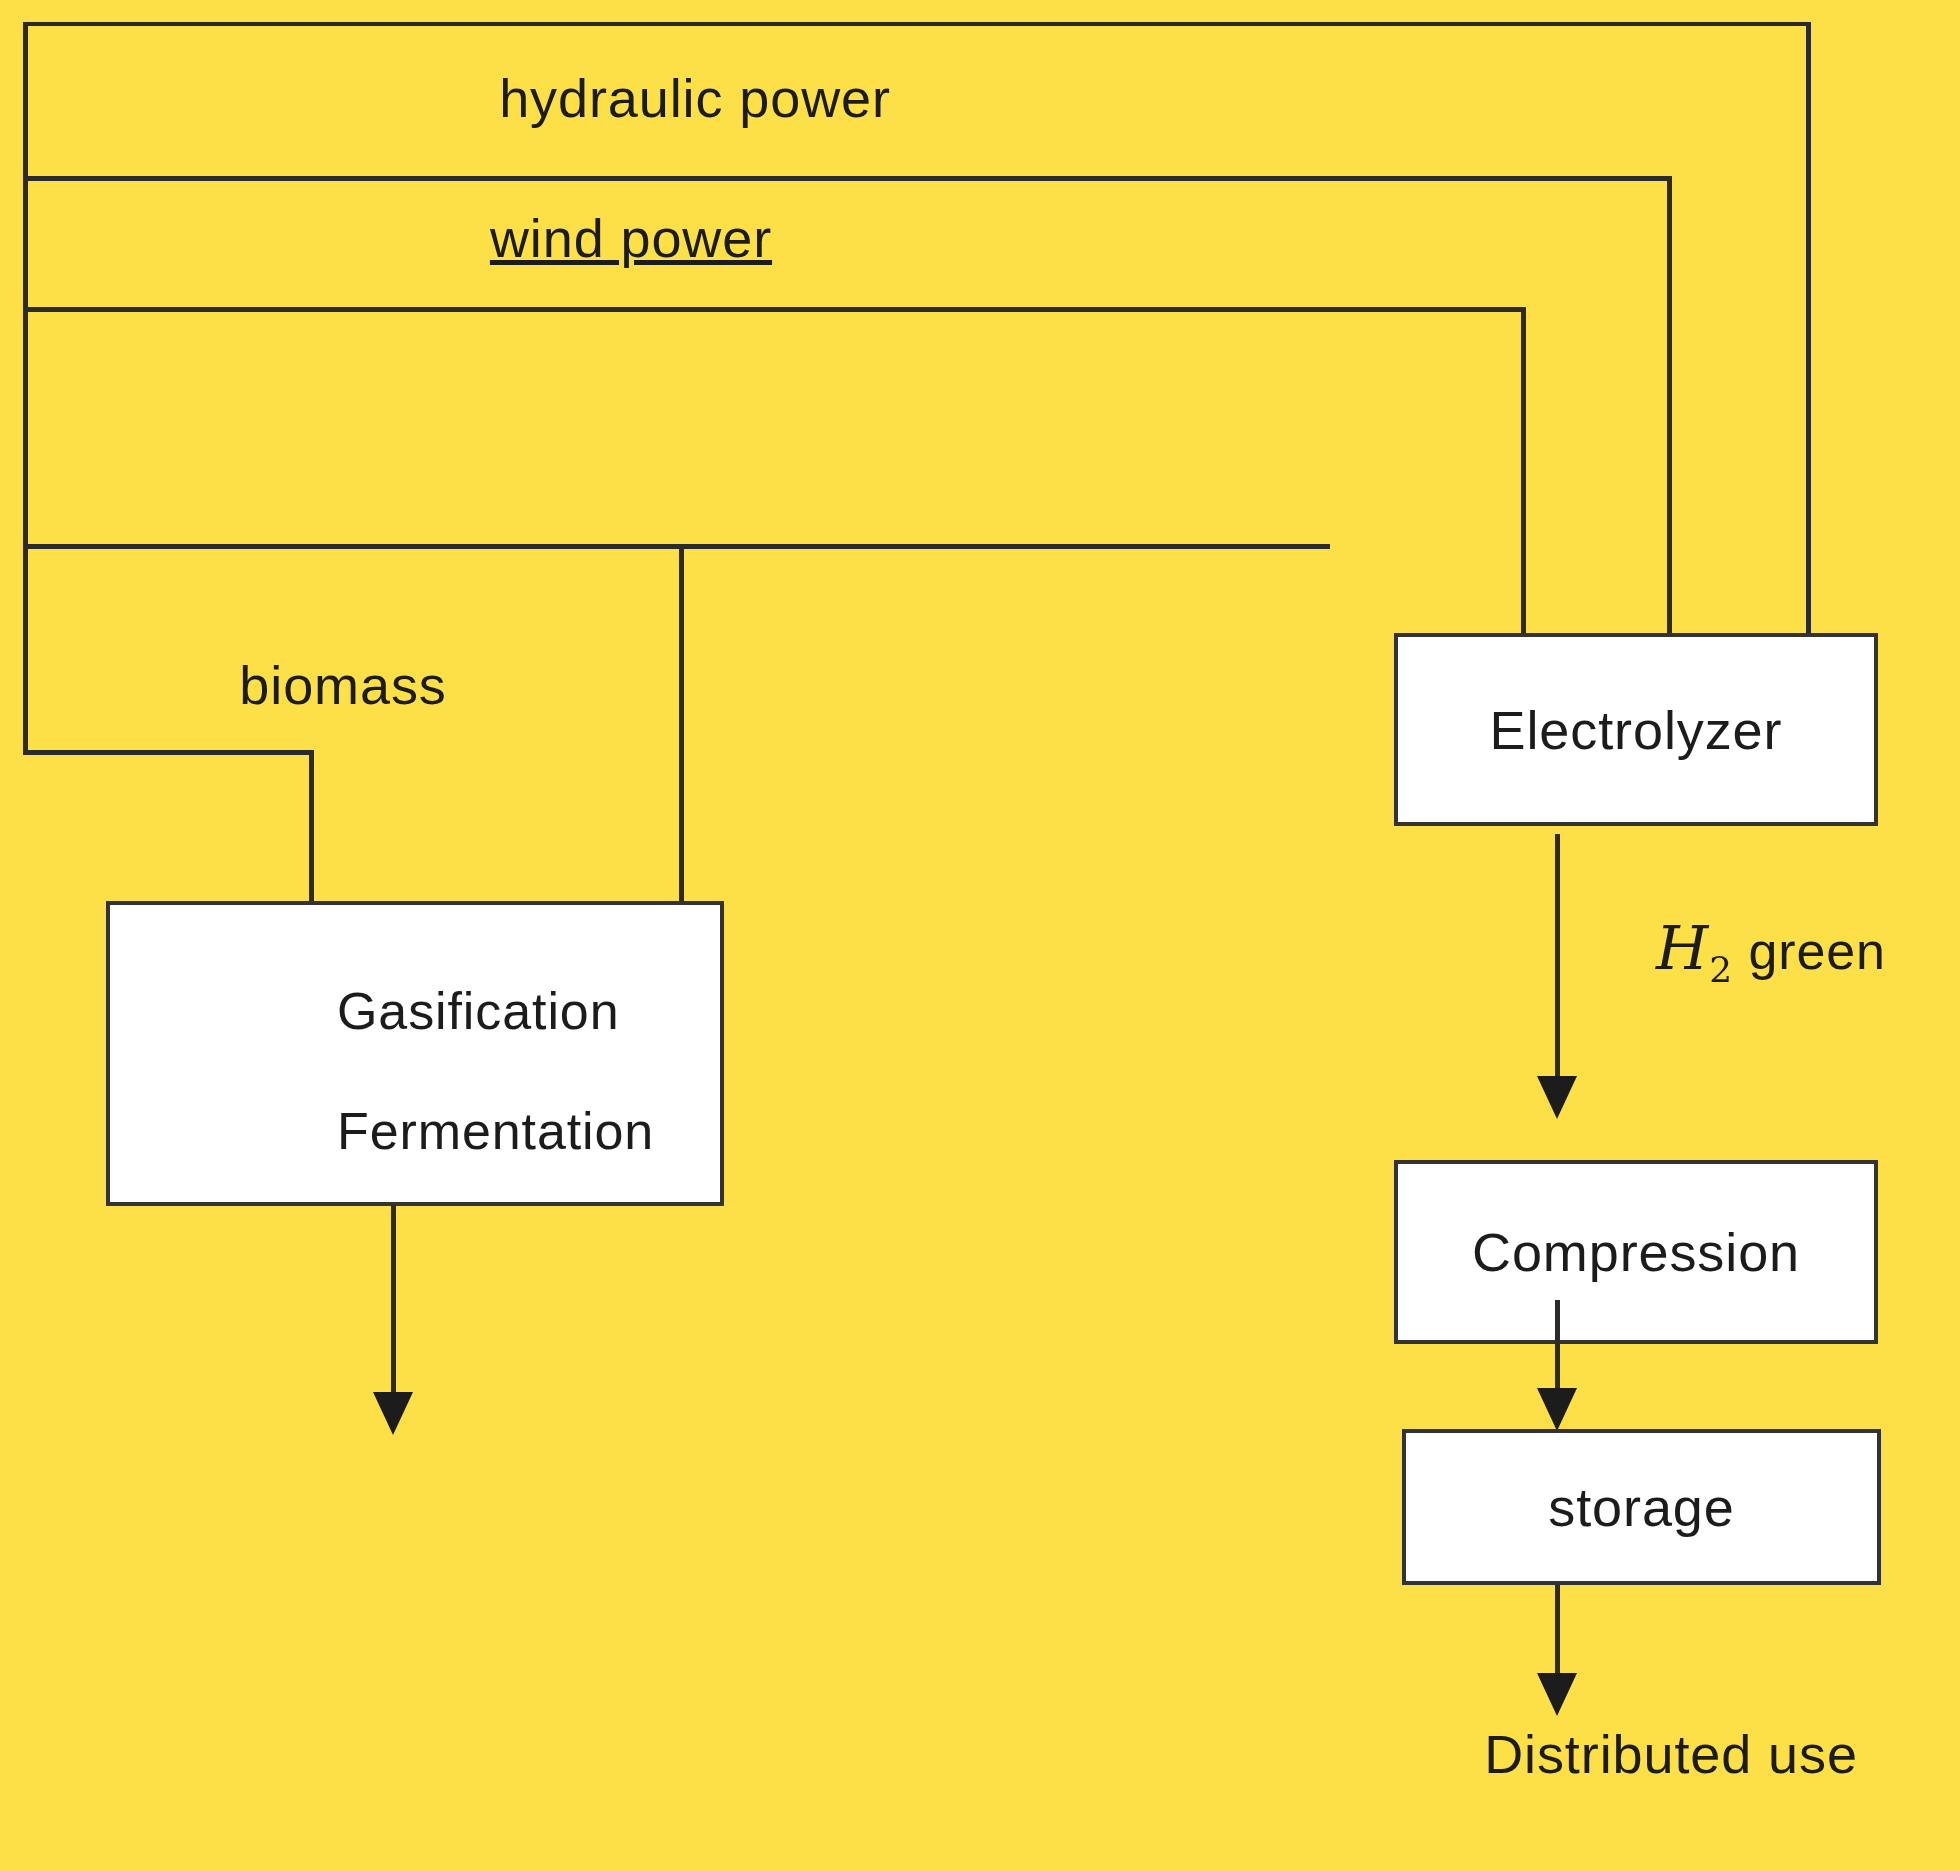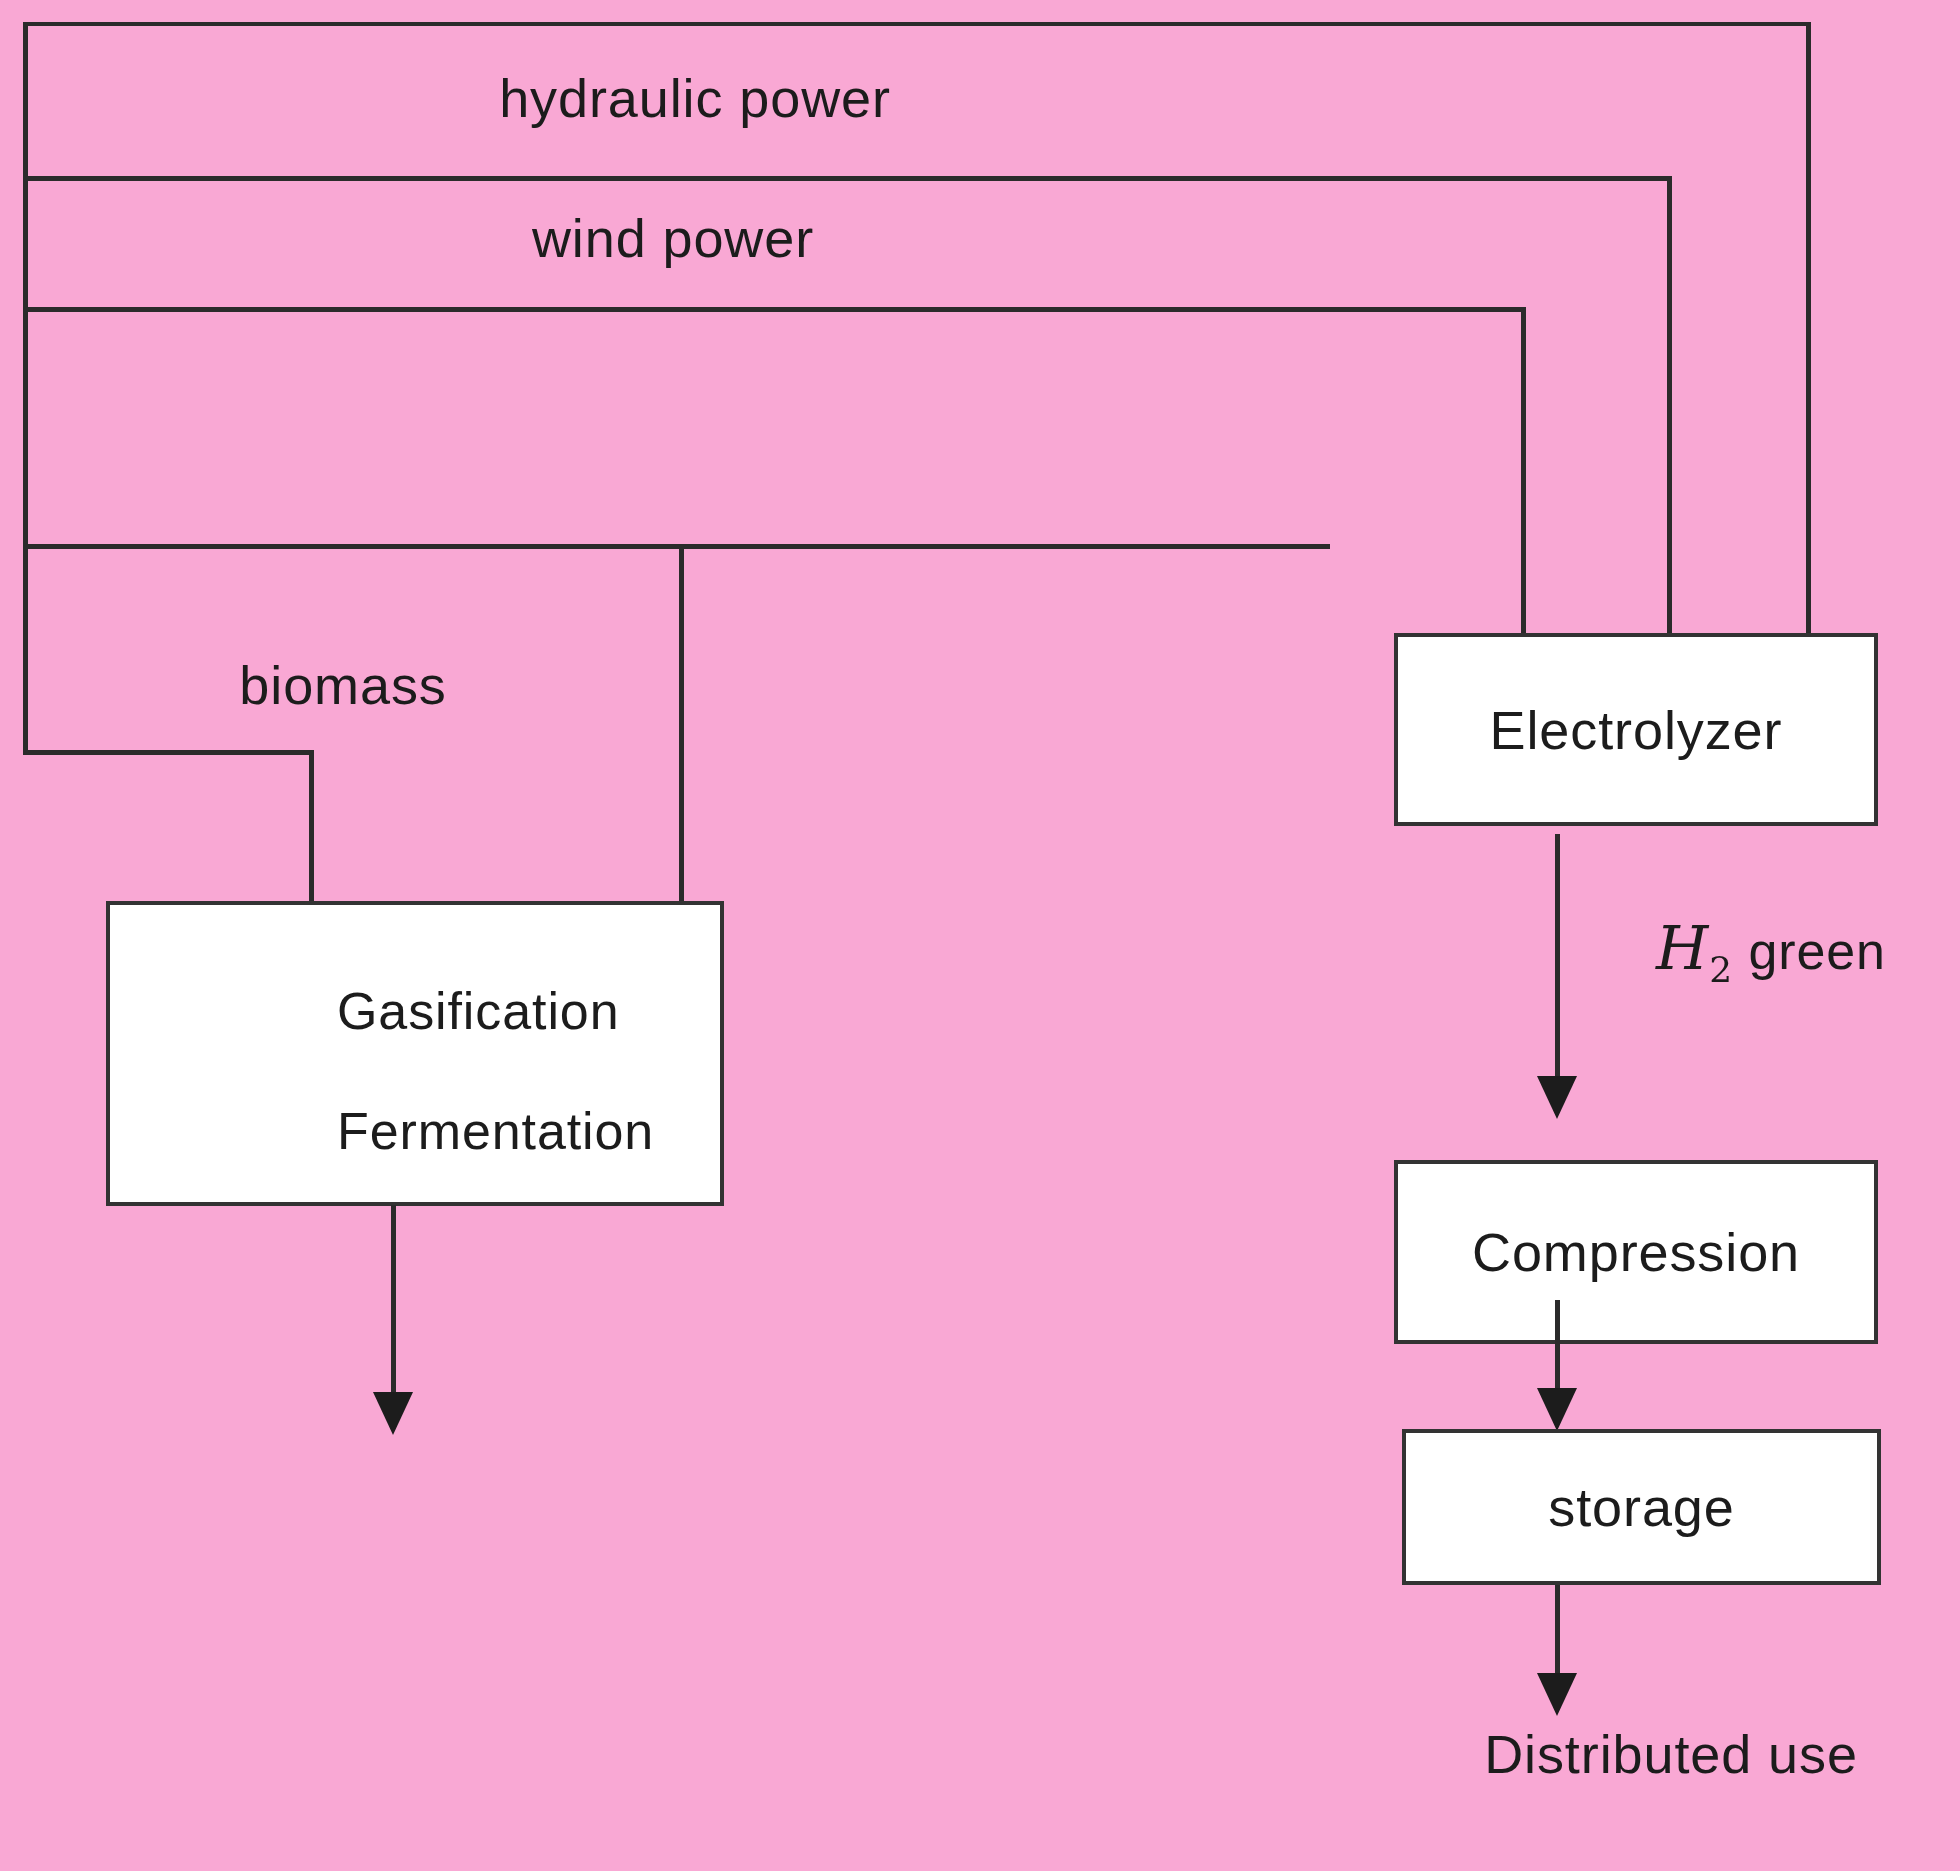--- a/index.html
+++ b/index.html
@@ -1,19 +1,19 @@
 <!DOCTYPE html>
 <html style="font-size:15px"><head>
 <meta charset="utf-8">
 <style>
   html,body{margin:0;padding:0;background:#ffffff;}
   #canvas{
     position:relative;
     width:1960px;height:1871px;
-    background:#f9a8d4;
+    background:#fde047;
     font-family:"Liberation Sans","DejaVu Sans",sans-serif;
     color:#1c1c1c;
     overflow:hidden;
   }
   .hline,.vline{position:absolute;background:#2b2b2b;}
   .hline{height:4.7px;}
   .vline{width:4.7px;}
   .label{
     position:absolute;
     transform:translate(-50%,-50%);
@@ -62,21 +62,21 @@
 <div id="canvas">
 
   <div class="vline" style="left:23.4px;top:21.5px;height:733px;"></div>
 
   <div class="hline" style="left:23.4px;top:21.5px;width:1788px;"></div>
   <div class="vline" style="left:1806px;top:21.5px;height:616px;"></div>
   <div class="label" style="left:695px;top:98px;">hydraulic power</div>
 
   <div class="hline" style="left:23.4px;top:176px;width:1648px;"></div>
   <div class="vline" style="left:1667px;top:176px;height:461px;"></div>
-  <div class="label" style="left:673px;top:238px;">wind power</div>
+  <div class="label" style="left:631px;top:238px;text-decoration:underline;">wind power</div>
 
   <div class="hline" style="left:23.4px;top:307px;width:1502px;"></div>
   <div class="vline" style="left:1521px;top:307px;height:330px;"></div>
 
   <div class="hline" style="left:23.4px;top:544px;width:1307px;"></div>
   <div class="vline" style="left:679px;top:544px;height:360px;"></div>
 
   <div class="label" style="left:343px;top:685px;">biomass</div>
   <div class="hline" style="left:23.4px;top:750px;width:290px;"></div>
   <div class="vline" style="left:309px;top:750px;height:155px;"></div>

